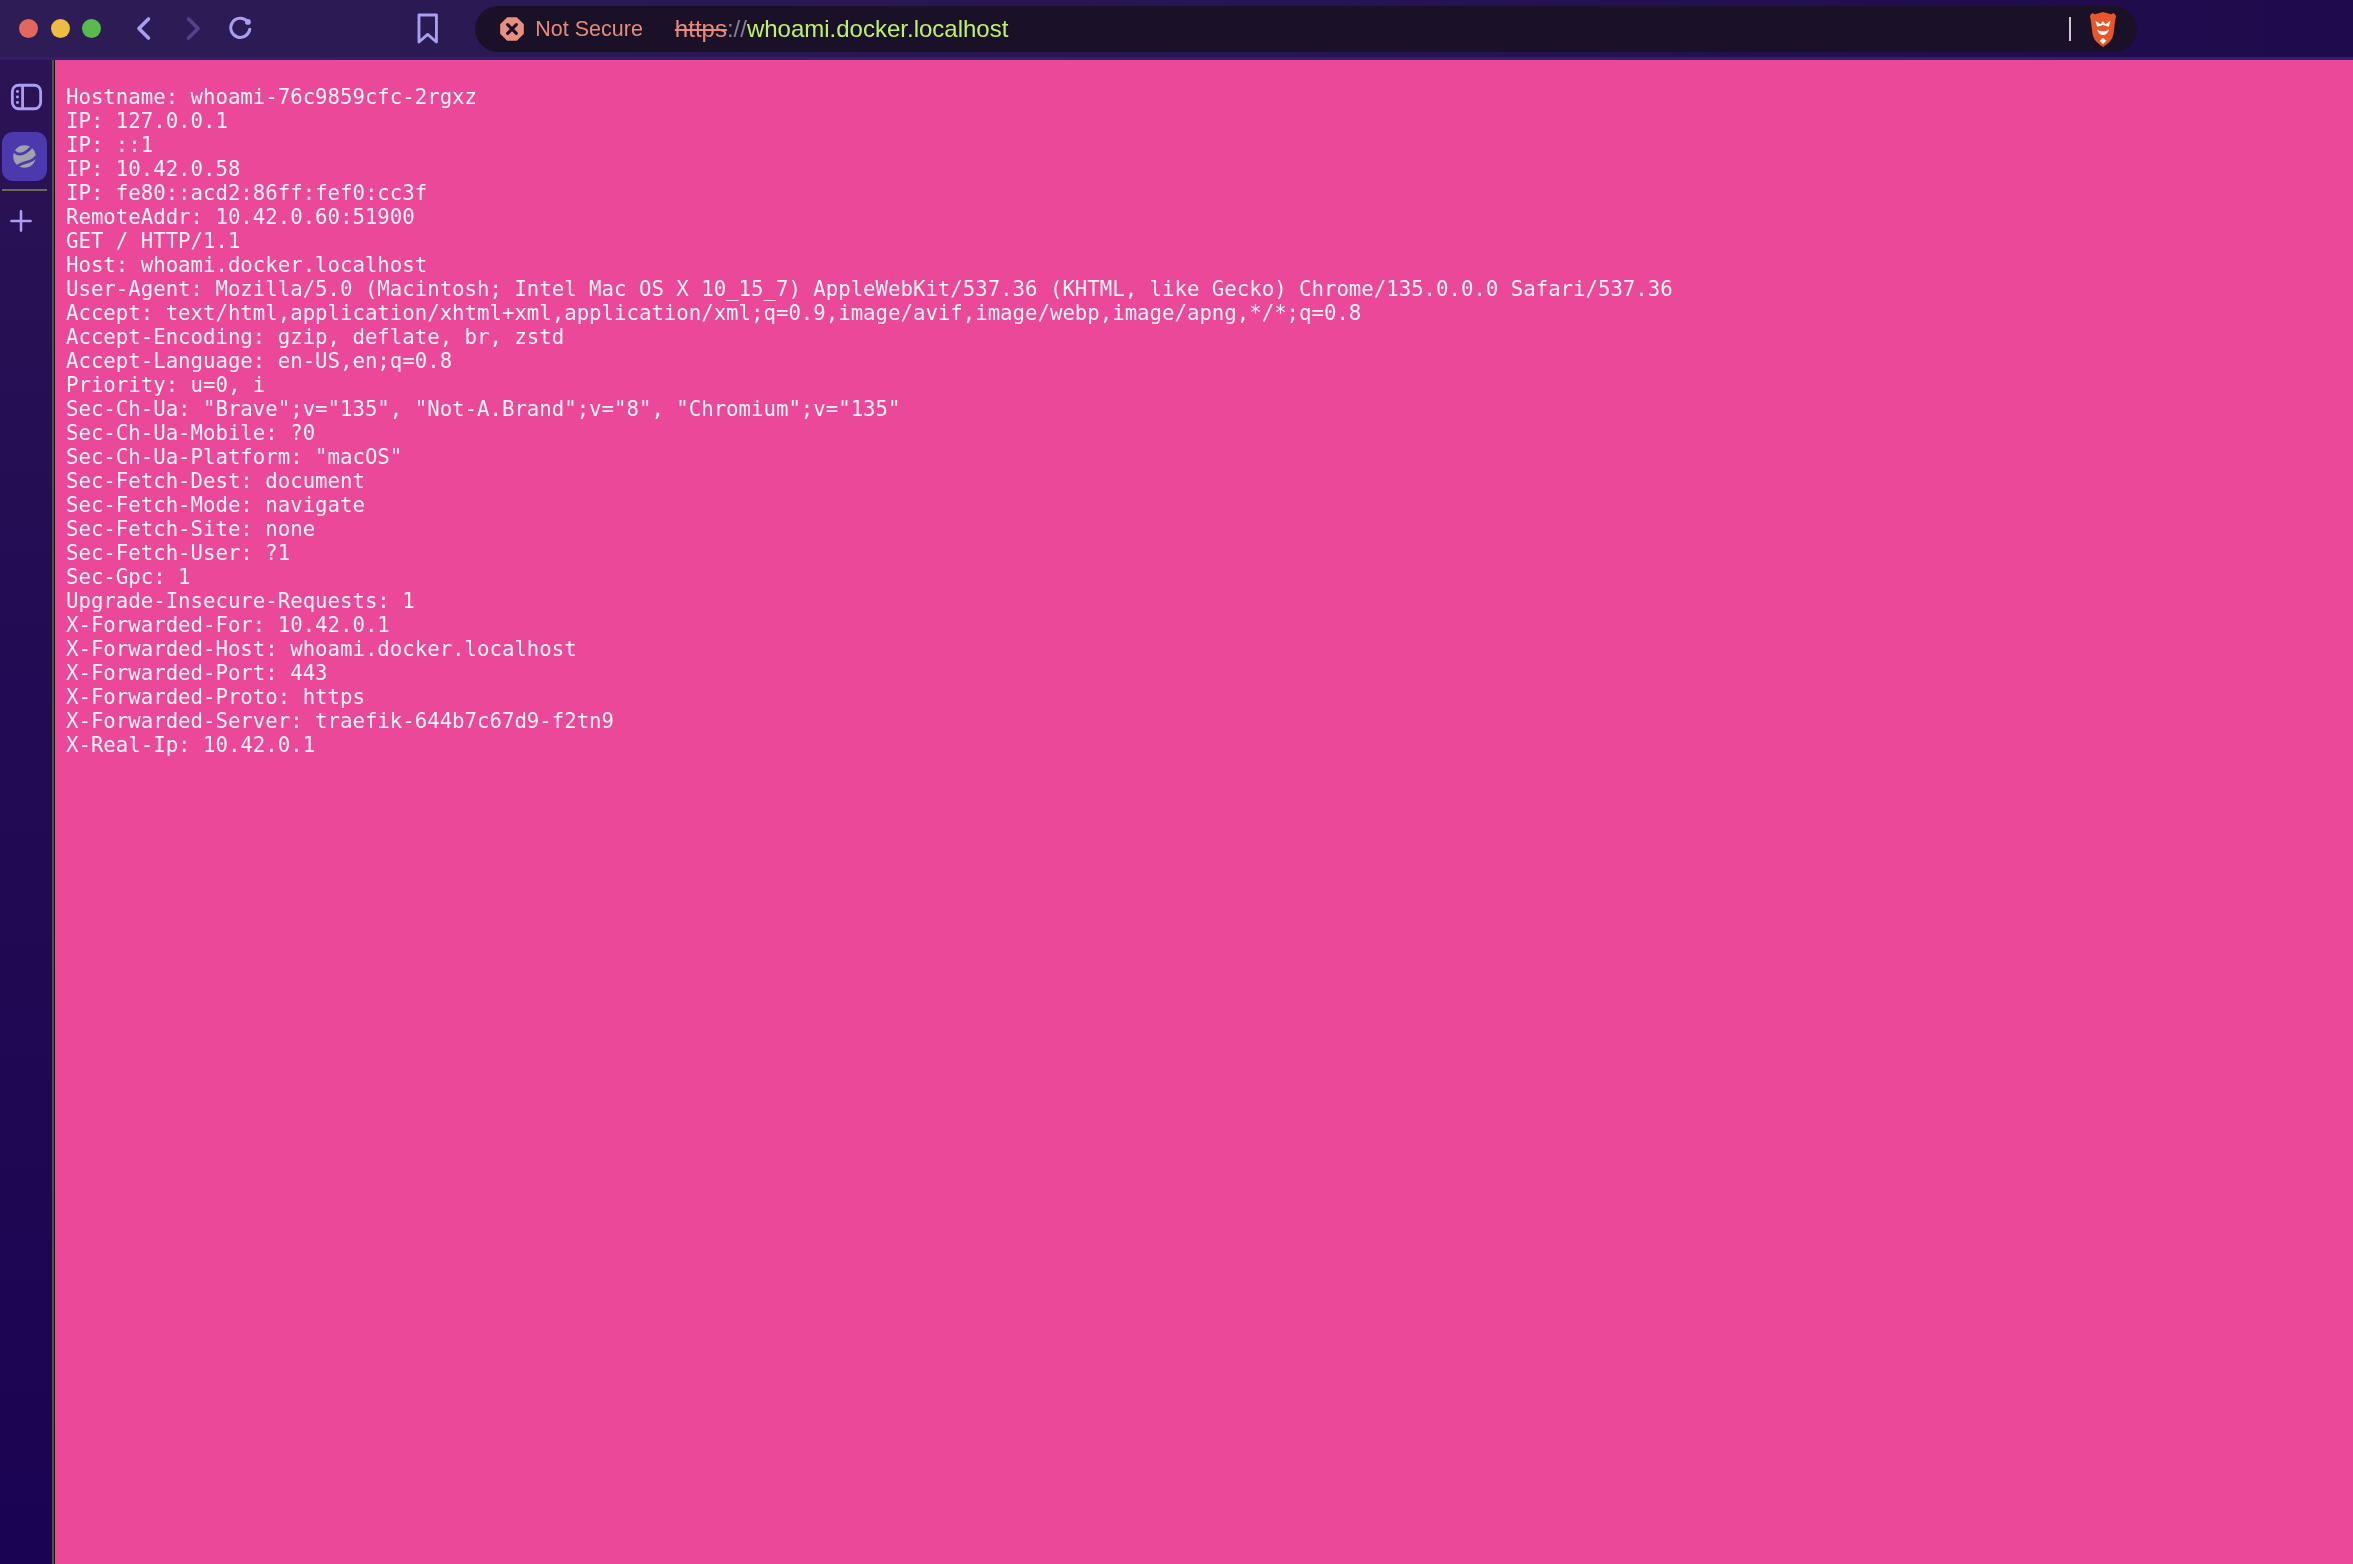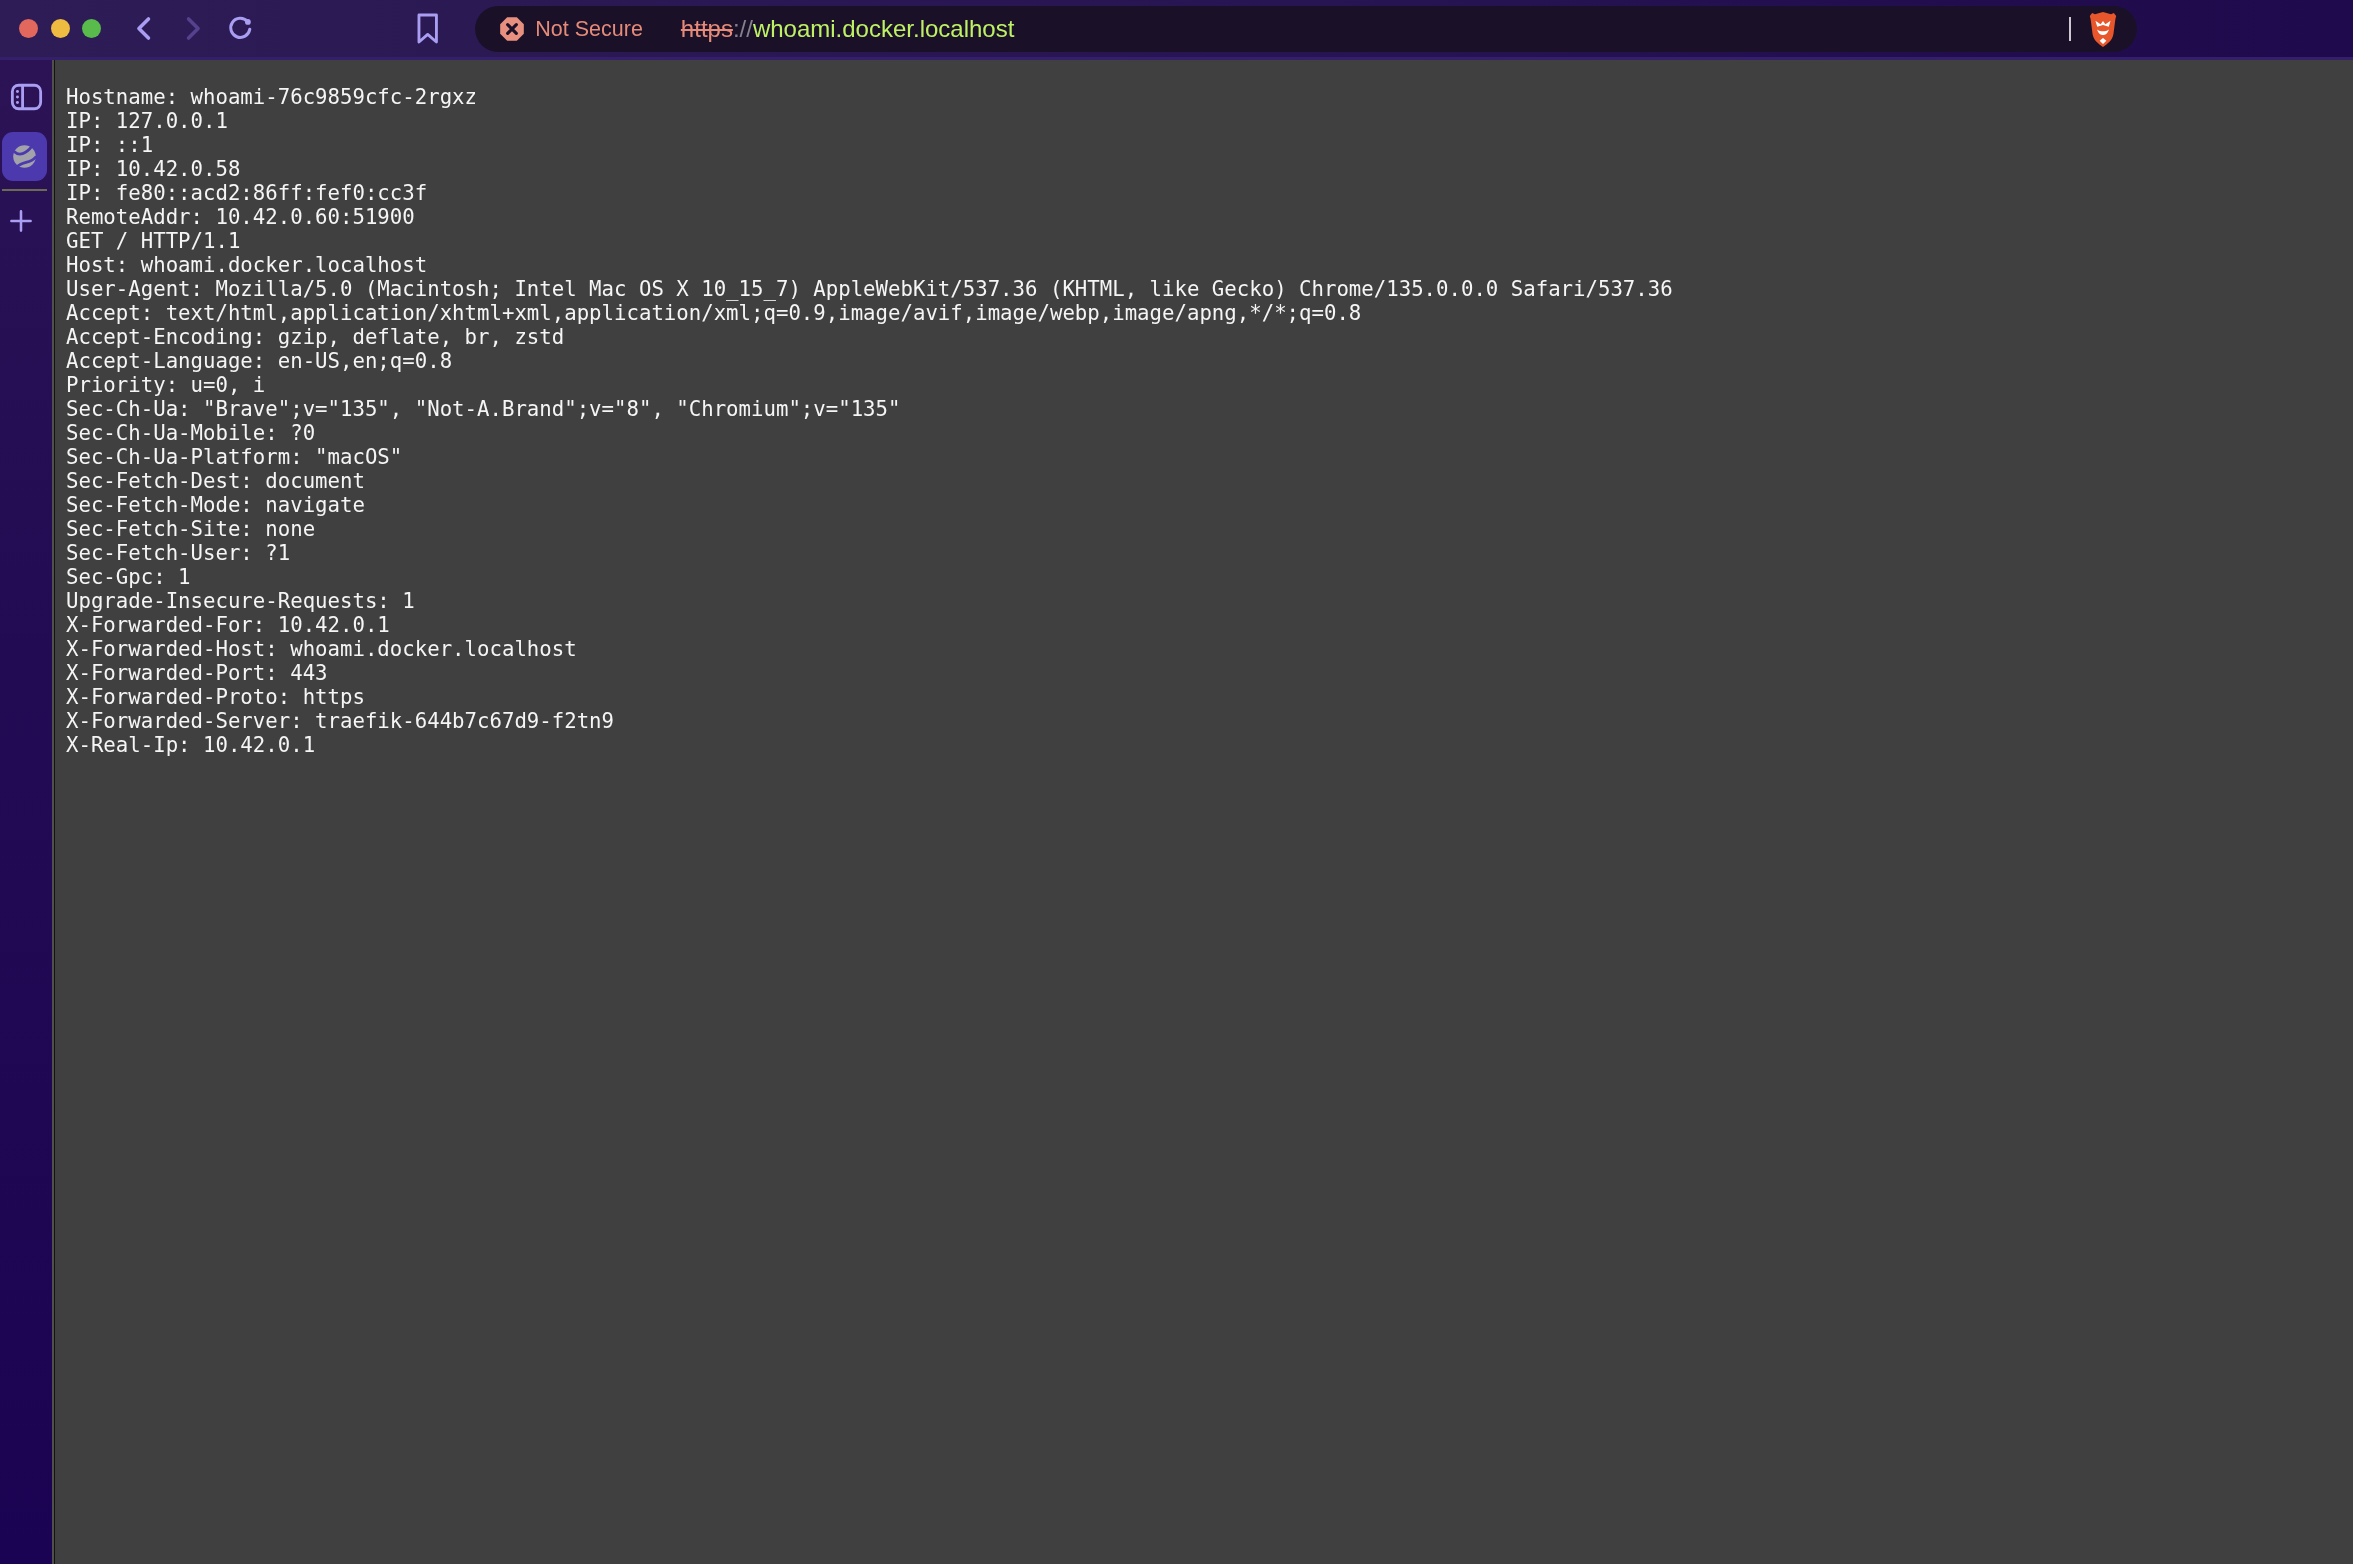--- a/index.html
+++ b/index.html
@@ -29,21 +29,21 @@
   .nav-btns { display: flex; align-items: center; gap: 19px; margin-left: 29px; }
   .nav-btn { width: 29px; height: 29px; display: flex; align-items: center; justify-content: center; }
 
   .bookmark-btn { margin-left: 156px; width: 32px; height: 35px;
     display: flex; align-items: center; justify-content: center; }
 
   
   .urlbar {
     position: absolute; left: 475px; top: 6.4px; width: 1662px; height: 46px;
     background: #1a1129; border-radius: 23px;
-    display: flex; align-items: center; gap: 6px;
+    display: flex; align-items: center;
   }
   .security-chip { display: flex; align-items: center; gap: 10.3px; margin-left: 24px; }
   .security-label { color: #e58b78; font-size: 21.5px; }
   .url-text { margin-left: 32px; font-size: 24px; display: flex; align-items: baseline; }
   .scheme-struck { color: #e58b78; text-decoration: line-through; text-decoration-thickness: 2.4px; }
   .scheme-sep { color: #85818c; }
   .url-host { color: #bef264; }
   .urlbar-right { position: absolute; right: 17.5px; top: 0; height: 46px; display: flex; align-items: center; gap: 16px; }
   .urlbar-divider { width: 1.6px; height: 24px; background: #cfc9d4; }
   .shield-btn { width: 33px; height: 38px; display: flex; align-items: center; justify-content: center; }
@@ -64,21 +64,21 @@
     background: #4c39ae; border-radius: 11px;
     display: flex; align-items: center; justify-content: center;
   }
   .sidebar-sep { position: absolute; left: 1.6px; top: 129px; width: 45px; height: 1.6px; background: #6b6b52; }
   .newtab-btn { position: absolute; left: 8px; top: 148px; width: 25.4px; height: 25.4px;
     display: flex; align-items: center; justify-content: center; }
 
   
   .content {
     position: absolute; left: 55px; top: 60px; width: 2299px; height: 1504px;
-    background: #404040; overflow: hidden;
+    background: #ec4899; overflow: hidden;
   }
   .content pre {
     font-family: "DejaVu Sans Mono", "Liberation Mono", monospace;
     font-size: 20.7px; line-height: 24px;
     color: #f5f5f5;
     padding: 25px 0 0 11px;
     white-space: pre;
   }
 </style>
 </head>

